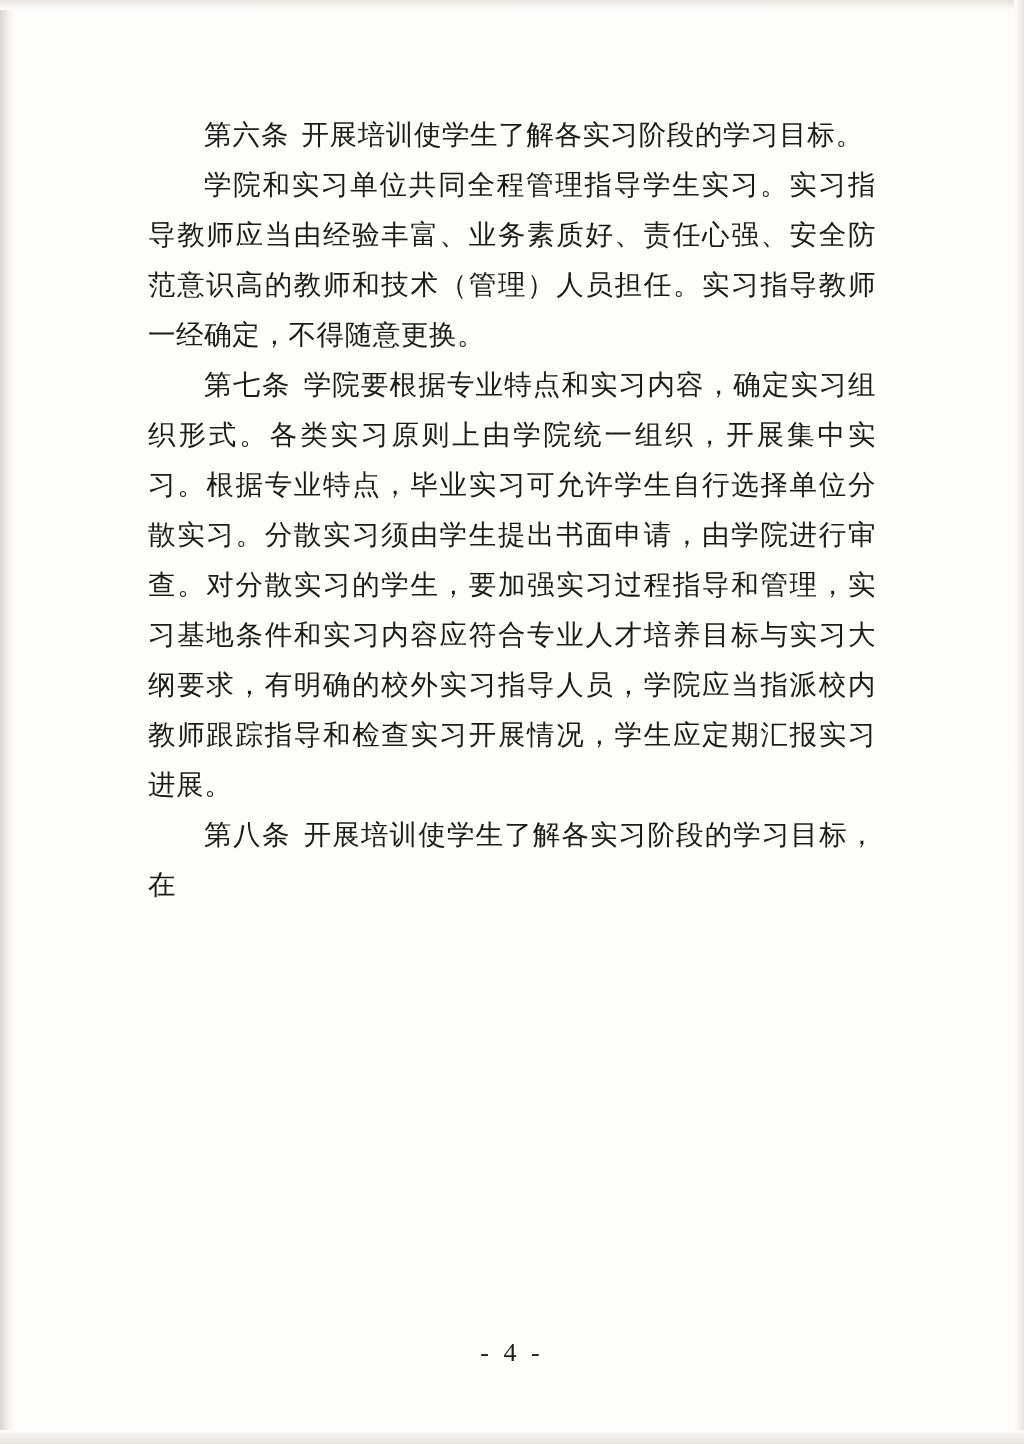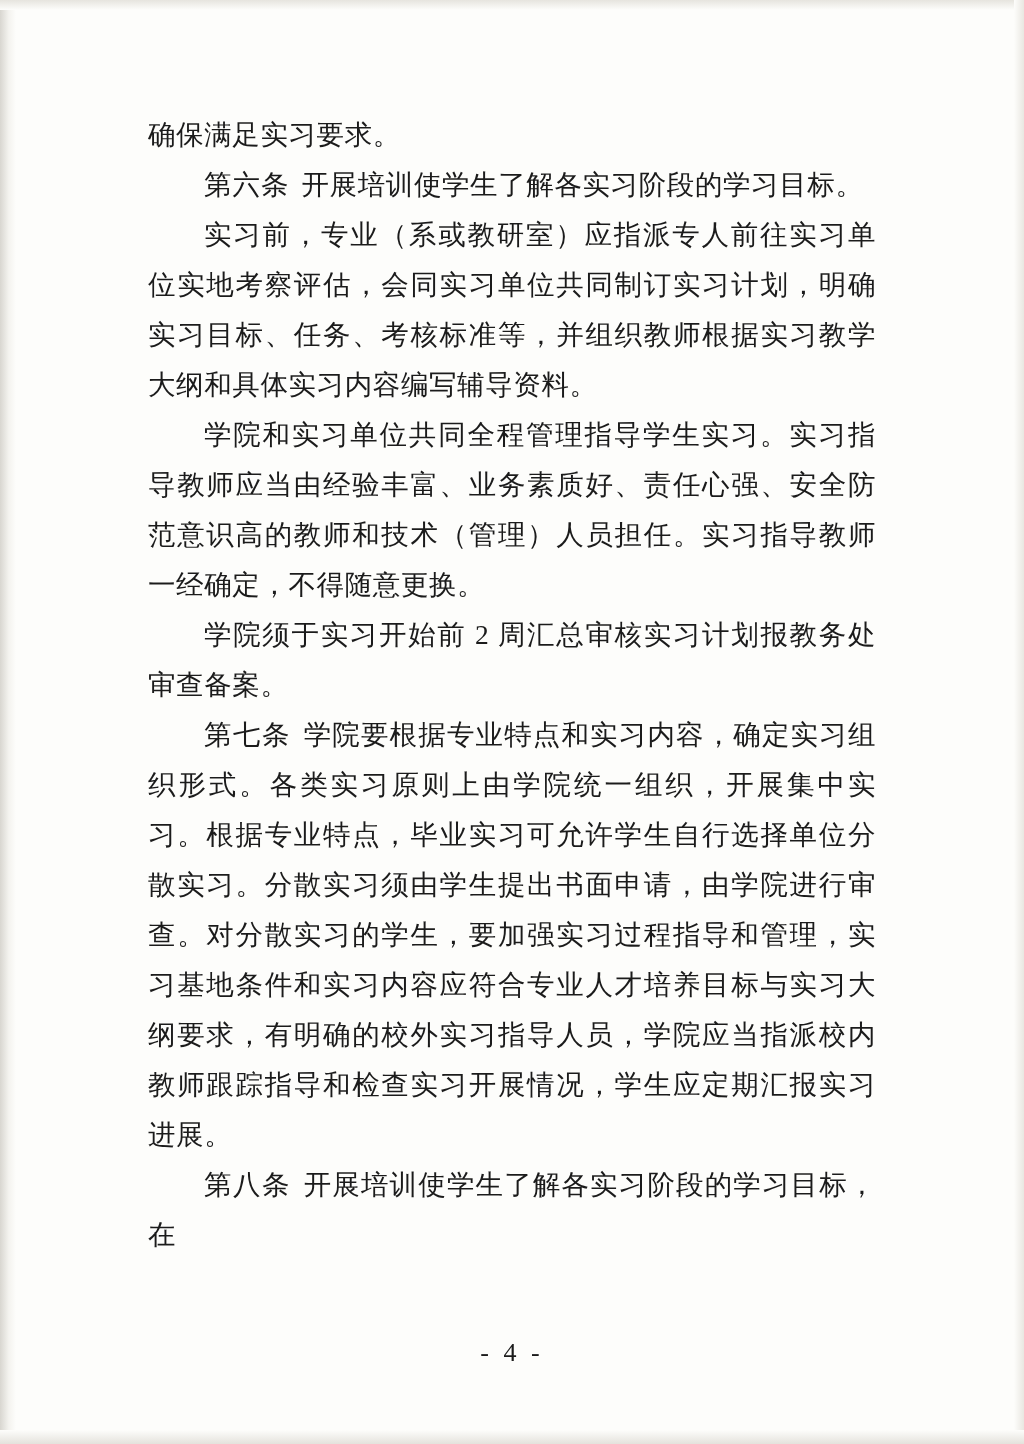--- a/index.html
+++ b/index.html
@@ -92,40 +92,31 @@
 <body>
 
 <div id="page">
   <div class="scan-edge-left"></div>
   <div class="scan-edge-top"></div>
   <div class="scan-edge-right"></div>
   <div class="scan-edge-bottom"></div>
 
   <div id="content">
 
-    <p class="para">
-      <span>确保满足实习要求。</span>
-    </p>
 
     <p class="para indent">
       <span class="art">第六条</span><span class="art-gap"></span><span>开展培训使学生了解各实习阶段的学习目标。</span>
     </p>
 
-    <p class="para indent">
-      <span>实习前，专业（系或教研室）应指派专人前往实习单位实地考察评估，会同实习单位共同制订实习计划，明确实习目标、任务、考核标准等，并组织教师根据实习教学大纲和具体实习内容编写辅导资料。</span>
-    </p>
 
 
     <p class="para indent">
       <span>学院和实习单位共同全程管理指导学生实习。实习指导教师应当由经验丰富、业务素质好、责任心强、安全防范意识高的教师和技术（管理）人员担任。实习指导教师一经确定，不得随意更换。</span>
     </p>
 
-    <p class="para indent">
-      <span>学院须于实习开始前 2 周汇总审核实习计划报教务处审查备案。</span>
-    </p>
 
     <p class="para indent">
       <span class="art">第七条</span><span class="art-gap"></span><span>学院要根据专业特点和实习内容，确定实习组织形式。各类实习原则上由学院统一组织，开展集中实习。根据专业特点，毕业实习可允许学生自行选择单位分散实习。分散实习须由学生提出书面申请，由学院进行审查。对分散实习的学生，要加强实习过程指导和管理，实习基地条件和实习内容应符合专业人才培养目标与实习大纲要求，有明确的校外实习指导人员，学院应当指派校内教师跟踪指导和检查实习开展情况，学生应定期汇报实习进展。</span>
     </p>
 
     <p class="para indent">
       <span class="art">第八条</span><span class="art-gap"></span><span>开展培训使学生了解各实习阶段的学习目标，在</span>
     </p>
 
   </div>

